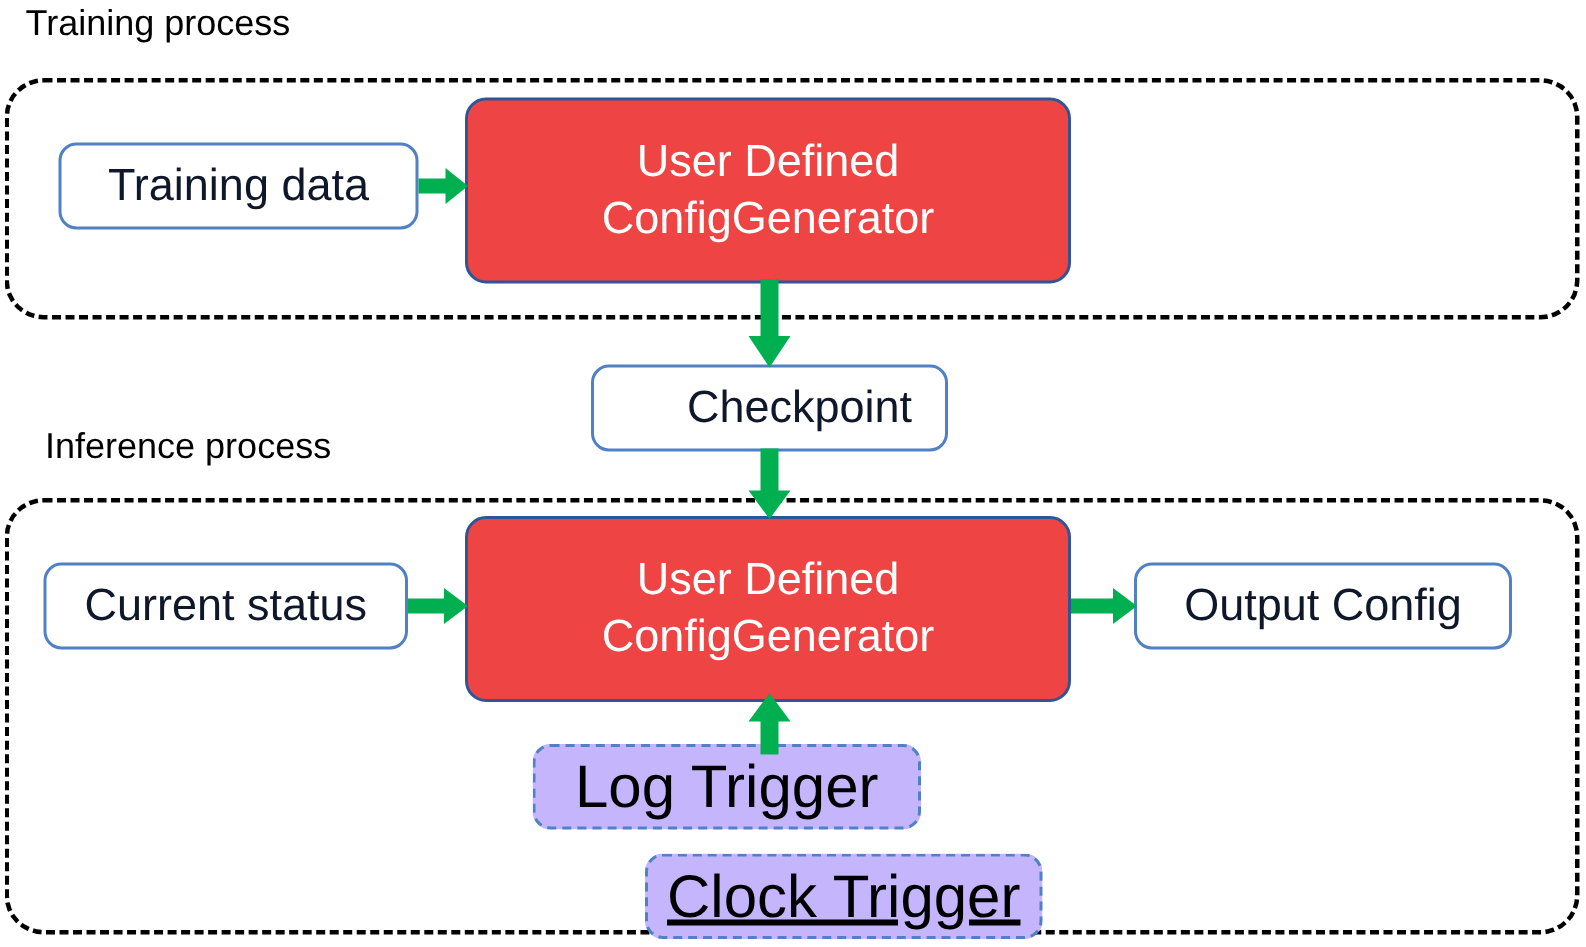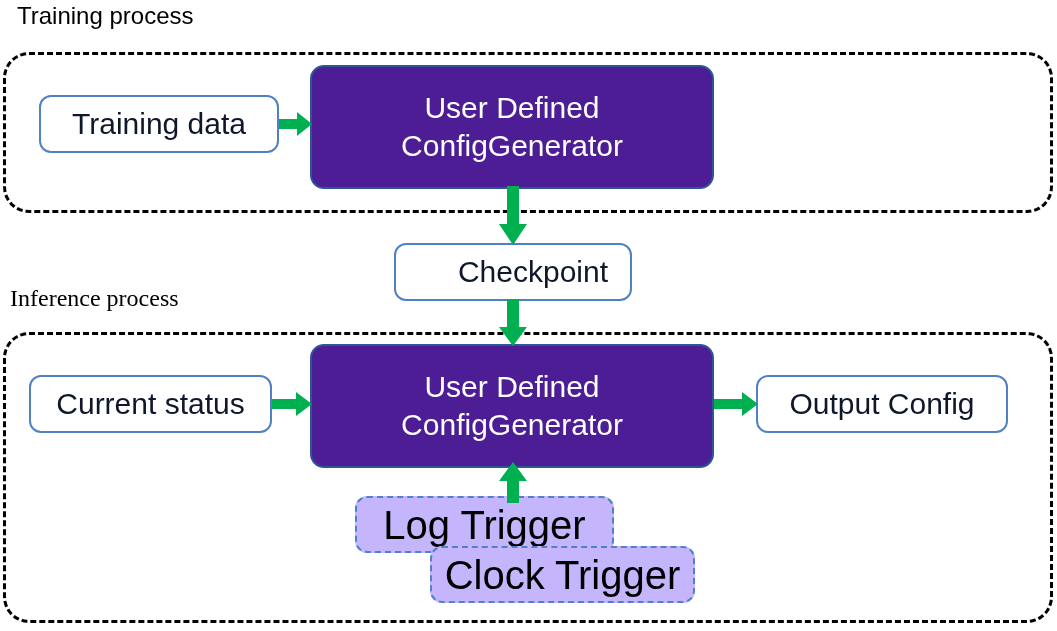--- a/index.html
+++ b/index.html
@@ -23,21 +23,21 @@
   
   .section-title {
     position: absolute;
     font-size: 24px;
     line-height: 1;
     color: #000000;
     white-space: nowrap;
     letter-spacing: 0px;
   }
   #title-training { left: 17px; top: 4px; }
-  #title-inference { left: 10px; top: 286px; font-family: Liberation Serif, serif; }
+  #title-inference { left: 30px; top: 286px; }
 
   
   .group-box {
     position: absolute;
     box-sizing: border-box;
     border: 3px dashed #000000;
     border-radius: 26px;
     background: transparent;
   }
   #group-training  { left: 3px;  top: 52px;  width: 1050px; height: 161px; }
@@ -60,21 +60,21 @@
   }
   #node-training-data  { left: 39px;  top: 95px;  width: 240px; height: 58px; }
   #node-checkpoint     { left: 394px; top: 243px; width: 238px; height: 58px; padding-left: 40px; }
   #node-current-status { left: 29px;  top: 375px; width: 243px; height: 58px; }
   #node-output-config  { left: 756px; top: 375px; width: 252px; height: 58px; }
 
   
   .node-filled {
     position: absolute;
     box-sizing: border-box;
-    background: #4c1d95;
+    background: #ef4444;
     border: 2px solid #2E5597;
     border-radius: 14px;
     display: flex;
     flex-direction: column;
     align-items: center;
     justify-content: center;
     color: #ffffff;
     font-size: 30px;
     line-height: 1.28;
     white-space: nowrap;
@@ -91,21 +91,21 @@
     border-radius: 12px;
     display: flex;
     align-items: center;
     justify-content: center;
     color: #000000;
     font-size: 40px;
     line-height: 1.05;
     white-space: nowrap;
   }
   #node-log-trigger   { left: 355px; top: 496px; width: 259px; height: 57px; z-index: 3; }
-  #node-clock-trigger { left: 430px; top: 546px; width: 265px; height: 57px; z-index: 4; }
+  #node-clock-trigger { left: 430px; top: 569px; width: 265px; height: 57px; z-index: 4; text-decoration: underline; }
 
   
   .arrow {
     position: absolute;
     z-index: 5;
     overflow: visible;
   }
   #arrow-training-data-to-generator  { left: 279px; top: 108px; width: 34px;  height: 32px; }
   #arrow-generator-to-checkpoint     { left: 497px; top: 186px; width: 32px;  height: 60px; }
   #arrow-checkpoint-to-generator     { left: 497px; top: 299px; width: 32px;  height: 48px; }

